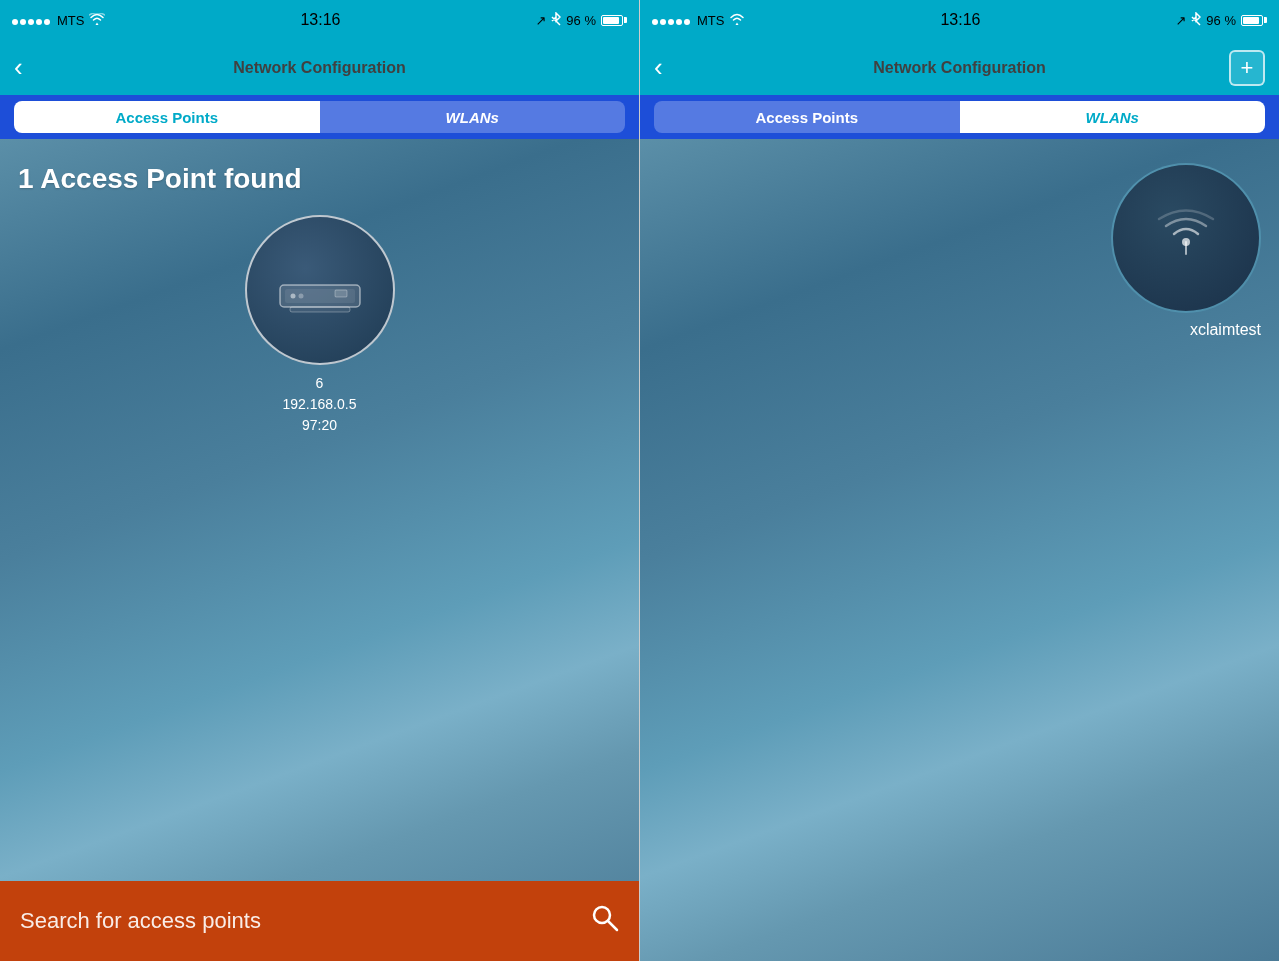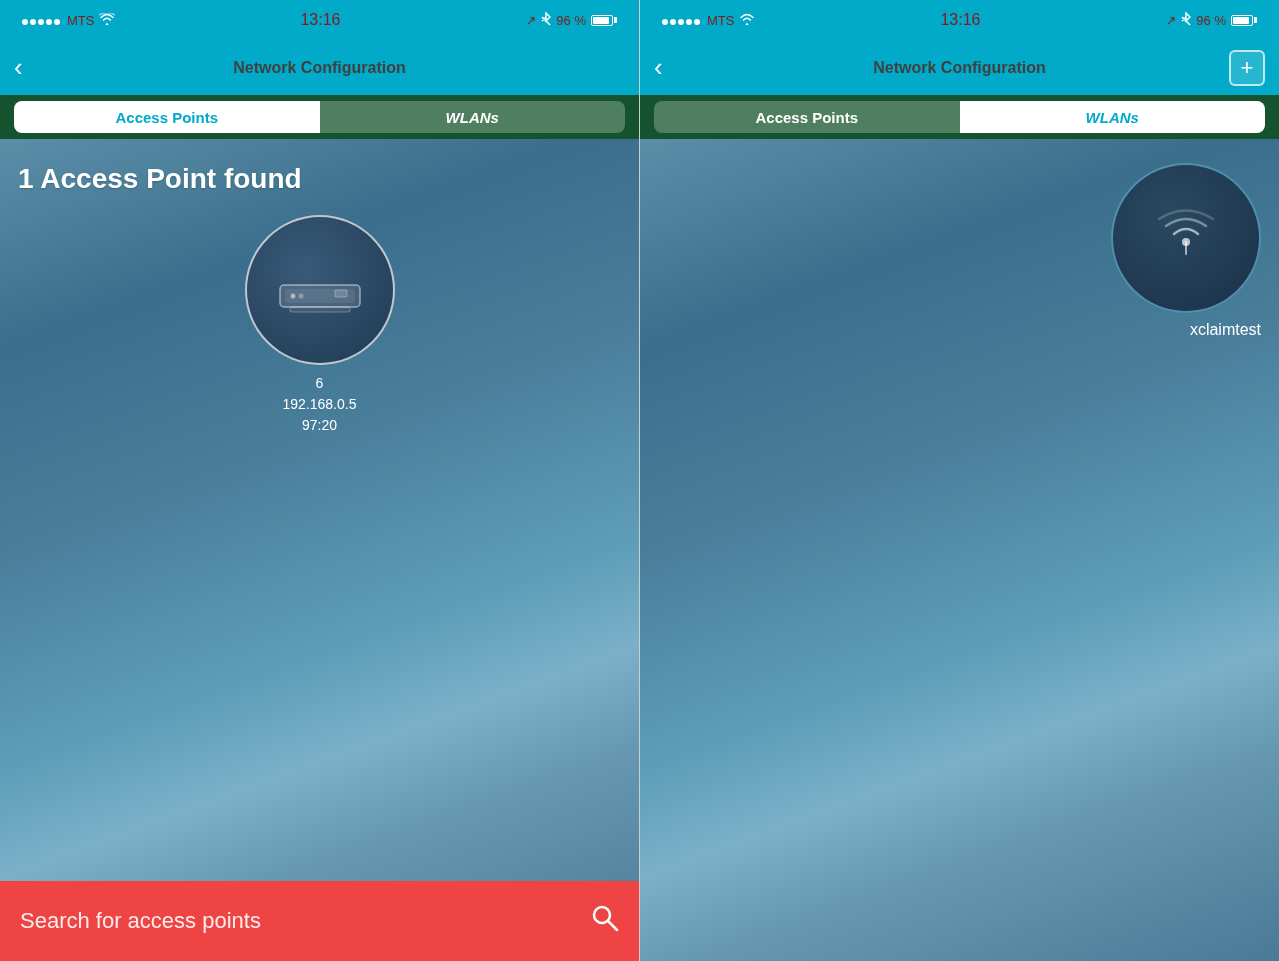--- a/index.html
+++ b/index.html
@@ -22,22 +22,22 @@
       overflow: hidden;
     }
 
     
     .status-bar {
       height: 40px;
       background: #00aac8;
       display: flex;
       align-items: center;
       justify-content: space-between;
-      padding: 0 22px;
-      color: #7f1d1d;
+      padding: 0 12px;
+      color: #000000;
       font-size: 13px;
       font-weight: 500;
       flex-shrink: 0;
     }
     .status-left, .status-right {
       display: flex;
       align-items: center;
       gap: 5px;
     }
     .status-center {
@@ -119,21 +119,21 @@
       color: white;
       font-size: 22px;
       font-weight: 300;
       cursor: pointer;
       background: rgba(255,255,255,0.15);
     }
 
     
     .tab-bar {
       height: 44px;
-      background: #14532d;
+      background: #1d4ed8;
       display: flex;
       align-items: flex-end;
       padding: 6px 14px;
       gap: 0;
       flex-shrink: 0;
     }
     .tab-segment {
       flex: 1;
       height: 32px;
       display: flex;
@@ -236,21 +236,21 @@
       font-size: 16px;
     }
 
     
     .search-bar {
       position: absolute;
       bottom: 0;
       left: 0;
       right: 0;
       height: 80px;
-      background: #ef4444;
+      background: #c2410c;
       display: flex;
       align-items: center;
       padding: 0 20px;
       gap: 16px;
       z-index: 10;
     }
     .search-text {
       color: rgba(255,255,255,0.9);
       font-size: 22px;
       font-weight: 400;

